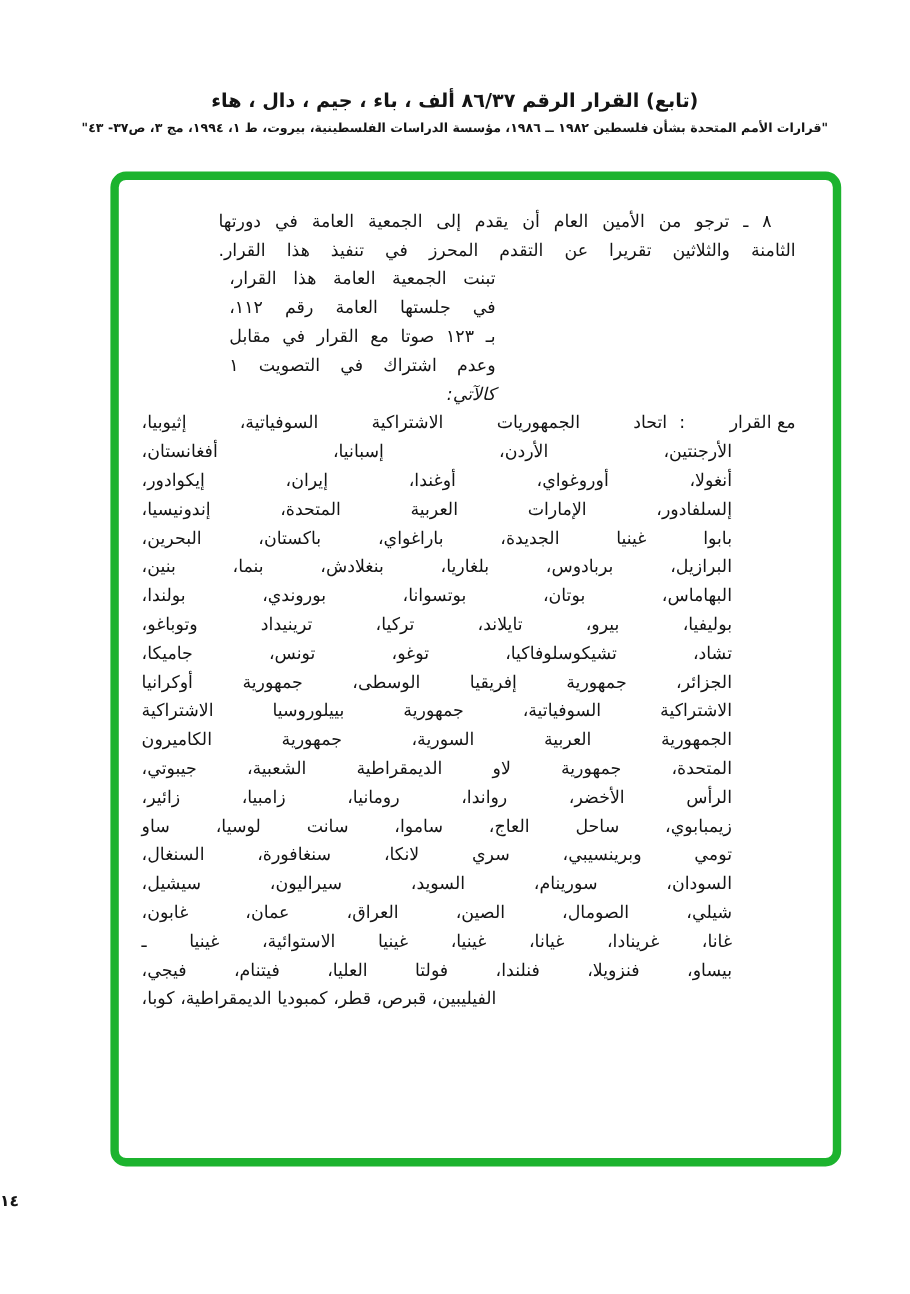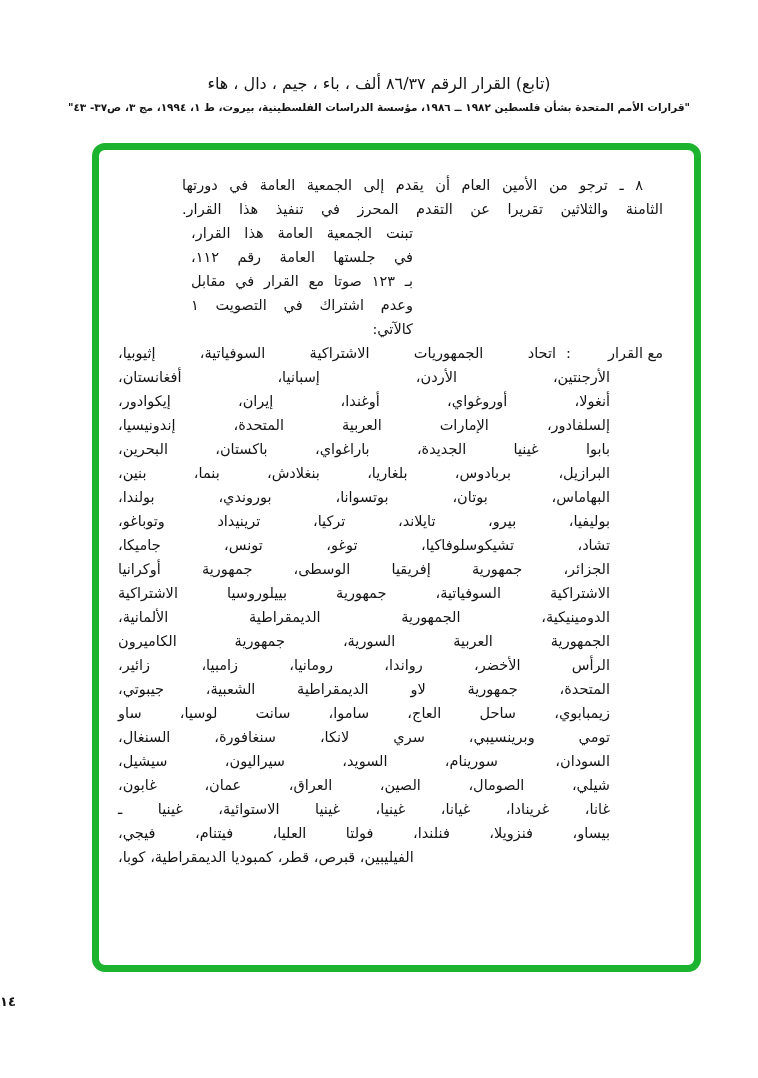--- a/index.html
+++ b/index.html
@@ -8,21 +8,21 @@
     background: #ffffff;
     font-family: "DejaVu Sans", sans-serif;
     color: #141414;
     position: relative;
     overflow: hidden;
   }
   .page { position: absolute; inset: 0; background: #ffffff; }
 
   
   .header { position: absolute; top: 74px; left: 0; width: 100%; text-align: center; direction: rtl; }
-  .title  { font-size: 16px; font-weight: normal; letter-spacing: 0.2px; text-align: center; }
+  .title  { font-size: 16px; font-weight: bold; letter-spacing: 0.2px; text-align: center; }
   .source { margin-top: 8px; font-size: 10.5px; font-weight: bold; }
 
   
   .green-box {
     position: absolute;
     left: 92px; top: 143px;
     width: 609px; height: 829px;
     border: 7px solid #1cb32e;
     border-radius: 13px;
     background: #ffffff;
@@ -35,21 +35,21 @@
     direction: rtl;
     font-size: 14.5px;
     line-height: 24px;
   }
   .jline { text-align: justify; text-align-last: justify; }
 
   .clause { margin-left: 64px; }
   .indent1 { padding-right: 20px; }
 
   .adoption { width: 222px; margin-right: 250px; }
-  .adoption-last { text-align: left; text-align-last: right; }
+  .adoption-last { text-align: left; text-align-last: right; font-style: italic; }
 
   .vote-first { display: flex; }
   .vote-label {
     flex: 0 0 107px;
     display: flex;
     justify-content: space-between;
     padding-left: 10px;
     white-space: nowrap;
   }
   .vote-first-text { flex: 1; text-align: justify; text-align-last: justify; }
@@ -101,24 +101,23 @@
         <div class="jline vote-line">الأرجنتين، الأردن، إسبانيا، أفغانستان،</div>
         <div class="jline vote-line">أنغولا، أوروغواي، أوغندا، إيران، إيكوادور،</div>
         <div class="jline vote-line">إلسلفادور، الإمارات العربية المتحدة، إندونيسيا،</div>
         <div class="jline vote-line">بابوا غينيا الجديدة، باراغواي، باكستان، البحرين،</div>
         <div class="jline vote-line">البرازيل، بربادوس، بلغاريا، بنغلادش، بنما، بنين،</div>
         <div class="jline vote-line">البهاماس، بوتان، بوتسوانا، بوروندي، بولندا،</div>
         <div class="jline vote-line">بوليفيا، بيرو، تايلاند، تركيا، ترينيداد وتوباغو،</div>
         <div class="jline vote-line">تشاد، تشيكوسلوفاكيا، توغو، تونس، جاميكا،</div>
         <div class="jline vote-line">الجزائر، جمهورية إفريقيا الوسطى، جمهورية أوكرانيا</div>
         <div class="jline vote-line">الاشتراكية السوفياتية، جمهورية بييلوروسيا الاشتراكية</div>
-        <div class="jline vote-line">الدومينيكية، الجمهورية الديمقراطية الألمانية،</div>
         <div class="jline vote-line">الجمهورية العربية السورية، جمهورية الكاميرون</div>
+        <div class="jline vote-line">المتحدة، جمهورية لاو الديمقراطية الشعبية، جيبوتي،</div>
         <div class="jline vote-line">الرأس الأخضر، رواندا، رومانيا، زامبيا، زائير،</div>
-        <div class="jline vote-line">المتحدة، جمهورية لاو الديمقراطية الشعبية، جيبوتي،</div>
         <div class="jline vote-line">زيمبابوي، ساحل العاج، ساموا، سانت لوسيا، ساو</div>
         <div class="jline vote-line">تومي وبرينسيبي، سري لانكا، سنغافورة، السنغال،</div>
         <div class="jline vote-line">السودان، سورينام، السويد، سيراليون، سيشيل،</div>
         <div class="jline vote-line">شيلي، الصومال، الصين، العراق، عمان، غابون،</div>
         <div class="jline vote-line">غانا، غرينادا، غيانا، غينيا، غينيا الاستوائية، غينيا ـ</div>
         <div class="jline vote-line">بيساو، فنزويلا، فنلندا، فولتا العليا، فيتنام، فيجي،</div>
         <div class="vote-last">الفيليبين، قبرص، قطر، كمبوديا الديمقراطية، كوبا،</div>
       </div>
 
     </div>

